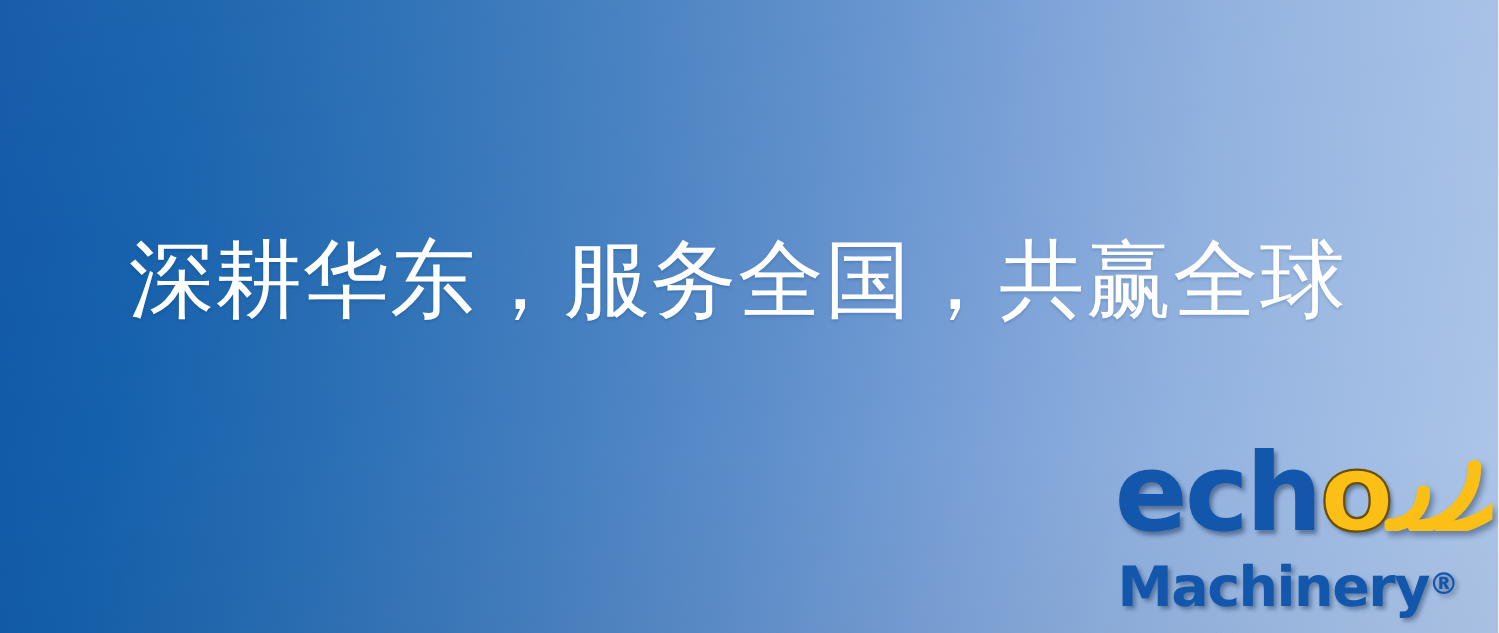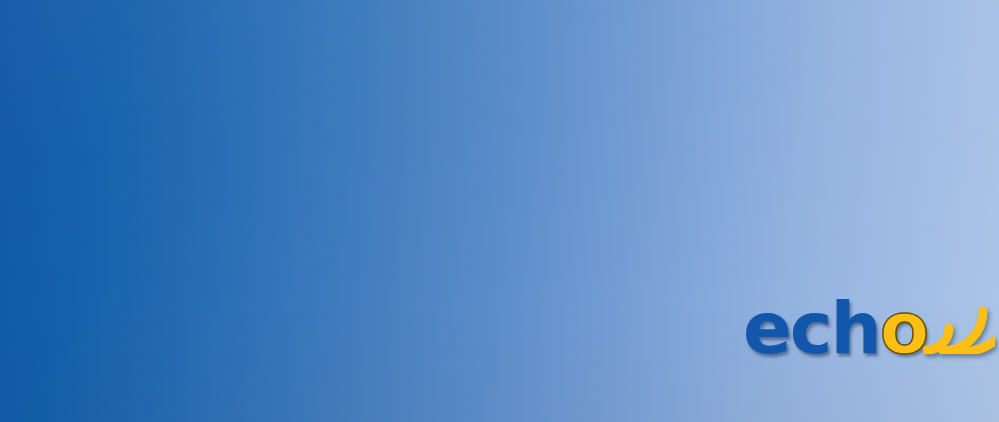--- a/index.html
+++ b/index.html
@@ -118,30 +118,32 @@
     width: 72px;
     height: 64px;
     filter: drop-shadow(2px 3px 2px rgba(0,25,60,0.40));
   }
 </style>
 </head>
 <body>
 
 <div id="banner">
 
+  <div class="headline">深耕华东，服务全国，共赢全球</div>
 
 
   <div class="logo">
 
     <div class="logo-wordmark"><span>ech</span><span class="o-gold">o</span></div>
 
     <svg class="logo-waves" viewBox="0 0 72 64">
       <g fill="none" stroke="#fbbf16" stroke-width="9" stroke-linecap="round">
         <path d="M4 60 A 22 22 0 0 0 26 38" stroke="#fbbf16"></path>
         <path d="M20 61 A 40 40 0 0 0 60 21"></path>
         <path d="M38 62 A 57 57 0 0 0 95 5"></path>
       </g>
     </svg>
 
+    <div class="logo-sub"><span>Machinery</span><span class="reg">®</span></div>
 
   </div>
 
 </div>
 
 </body></html>

